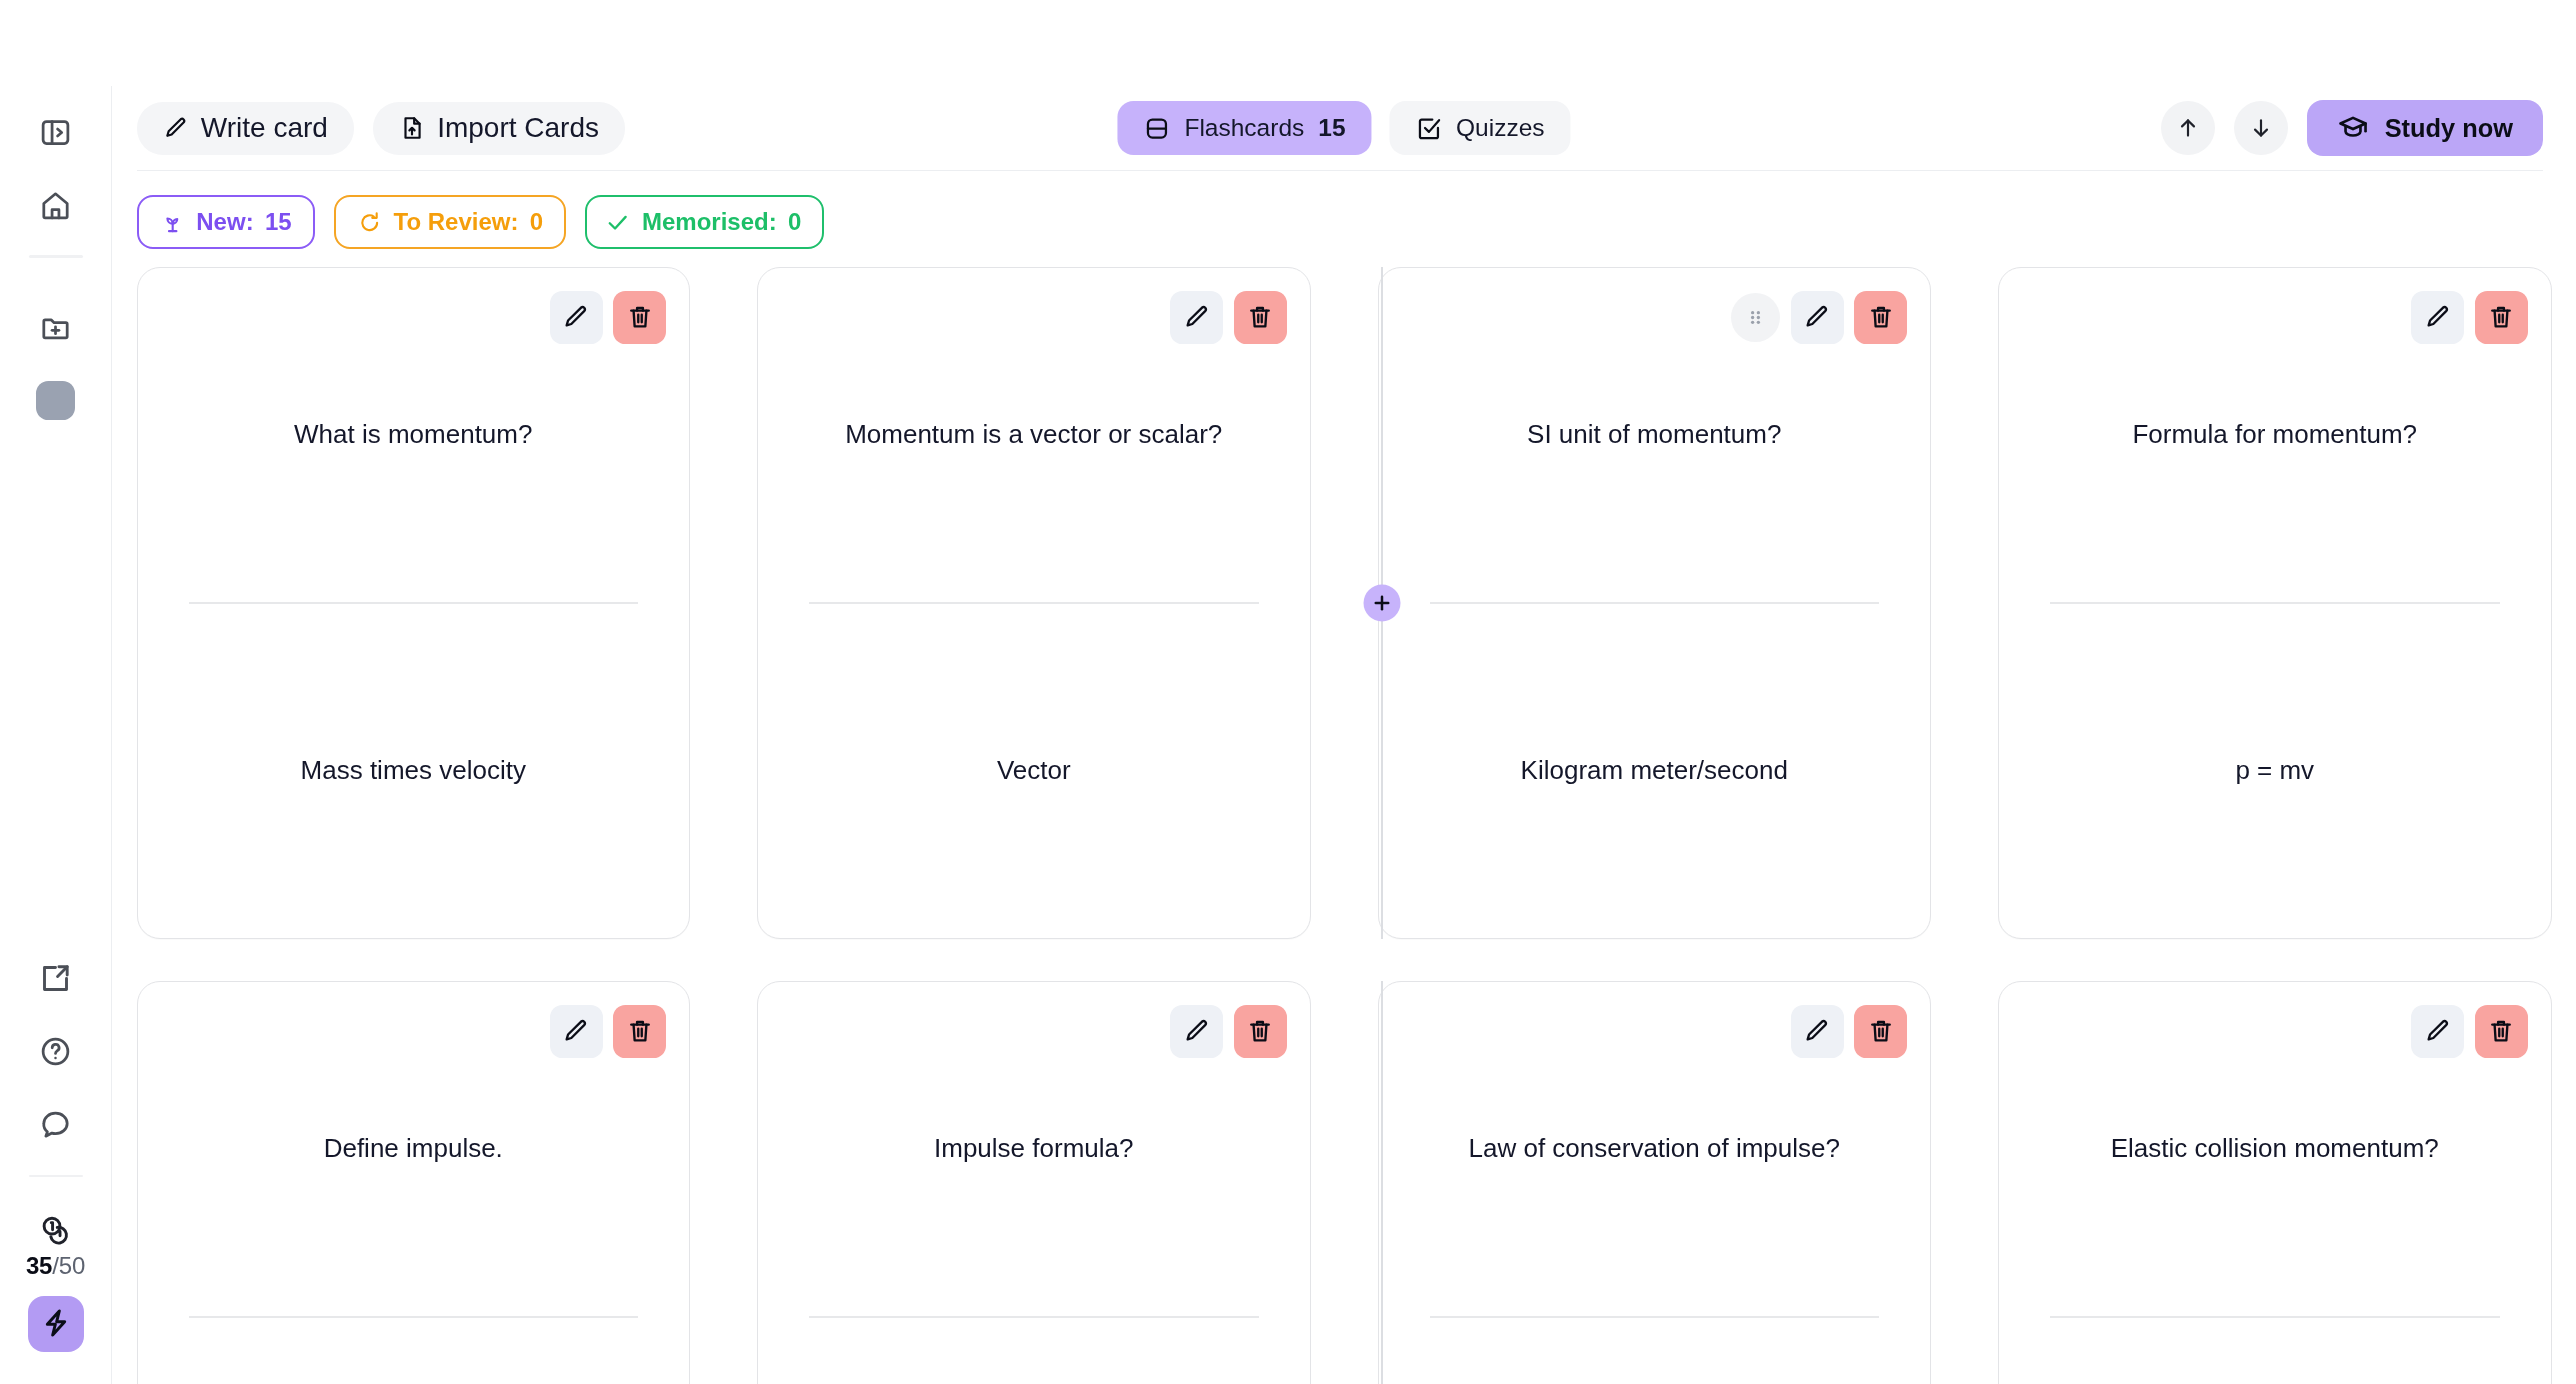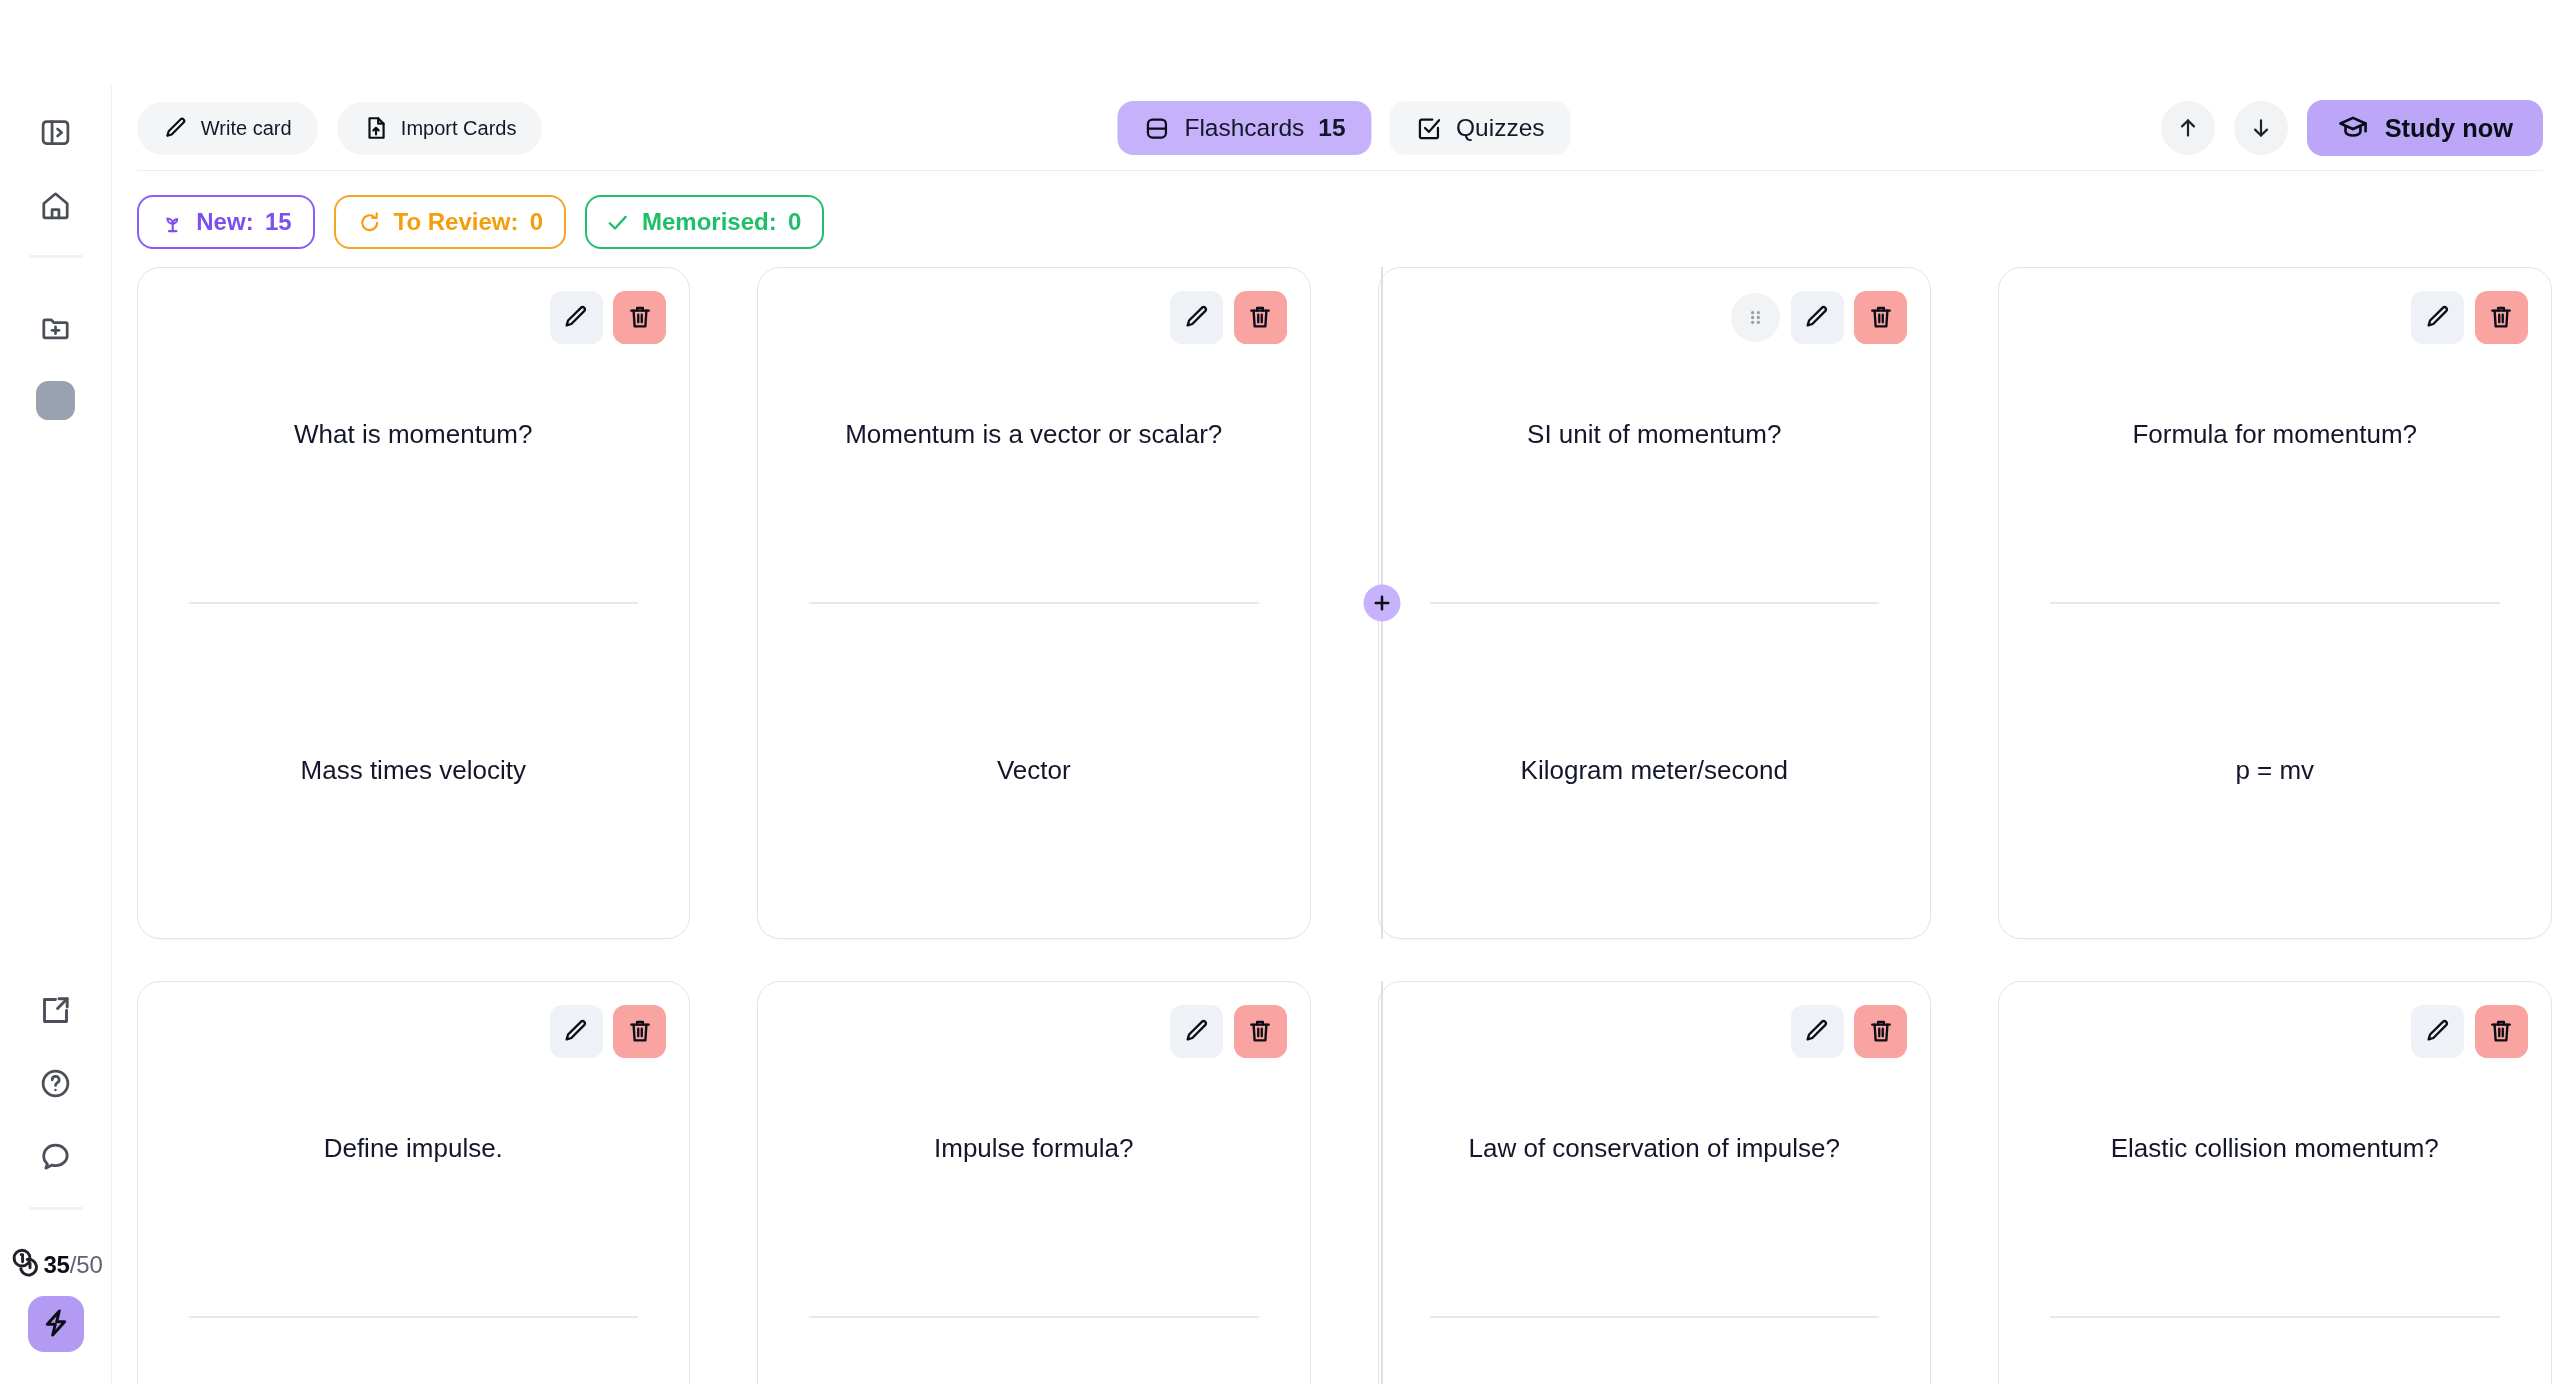--- a/index.html
+++ b/index.html
@@ -45,21 +45,21 @@
     display: flex; align-items: center; justify-content: center;
     border-radius: 12.3px;
     color: #4b4f57;
   }
   .sb-icon svg { width: 33px; height: 33px; display:block; }
   .sb-divider { width: 54px; height: 2.6px; background: #f0f1f3; margin: 23px 0 3.5px; border-radius: 1.8px; }
   .sb-blob {
     width: 39px; height: 39px; border-radius: 12.3px; background: #9aa2b1;
   }
   .sb-spacer { flex: 1 1 auto; }
-  .coin-block { display:flex; flex-direction:row; align-items:center; margin-bottom: 16px; text-align: right; }
+  .coin-block { display:flex; flex-direction:column; align-items:center; margin-bottom: 16px; text-align: right; }
   .coin-block svg { width: 35px; height: 35px; display:block; color:#20222b; }
   .coin-count { font-size: 24px; margin-top: 4.4px; letter-spacing:-0.2px; }
   .coin-count b { font-weight: 700; color:#0b0d17; }
   .coin-count span { color:#5d6370; }
   .bolt-btn {
     width: 56px; height: 56px; border-radius: 16px; background: #b39bf3;
     display:flex; align-items:center; justify-content:center; margin-bottom: 33px;
   }
   .bolt-btn svg { width: 32px; height: 32px; }
 
@@ -70,21 +70,21 @@
   }
 
   .toolbar {
     position: relative; height: 84px; display: flex; align-items: center;
     padding: 0 33px 0 24.5px;
   }
   .tb-left { display: flex; gap: 19px; }
   .pill {
     height: 53px; border-radius: 26px; background: #f4f5f7;
     display: flex; align-items: center; gap: 12.3px; padding: 0 26px;
-    font-size: 20px; color: #14172a; font-weight: 400;
+    font-size: 28px; color: #14172a; font-weight: 400;
   }
   .pill svg { width: 26px; height: 26px; display:block; }
 
   .tb-center {
     position: absolute; left: 50%; transform: translateX(-50%);
     display: flex; gap: 17.5px;
   }
   .tab {
     height: 54px; border-radius: 16px; background: #f4f5f7;
     display: flex; align-items: center; gap: 14px; padding: 0 26px;

